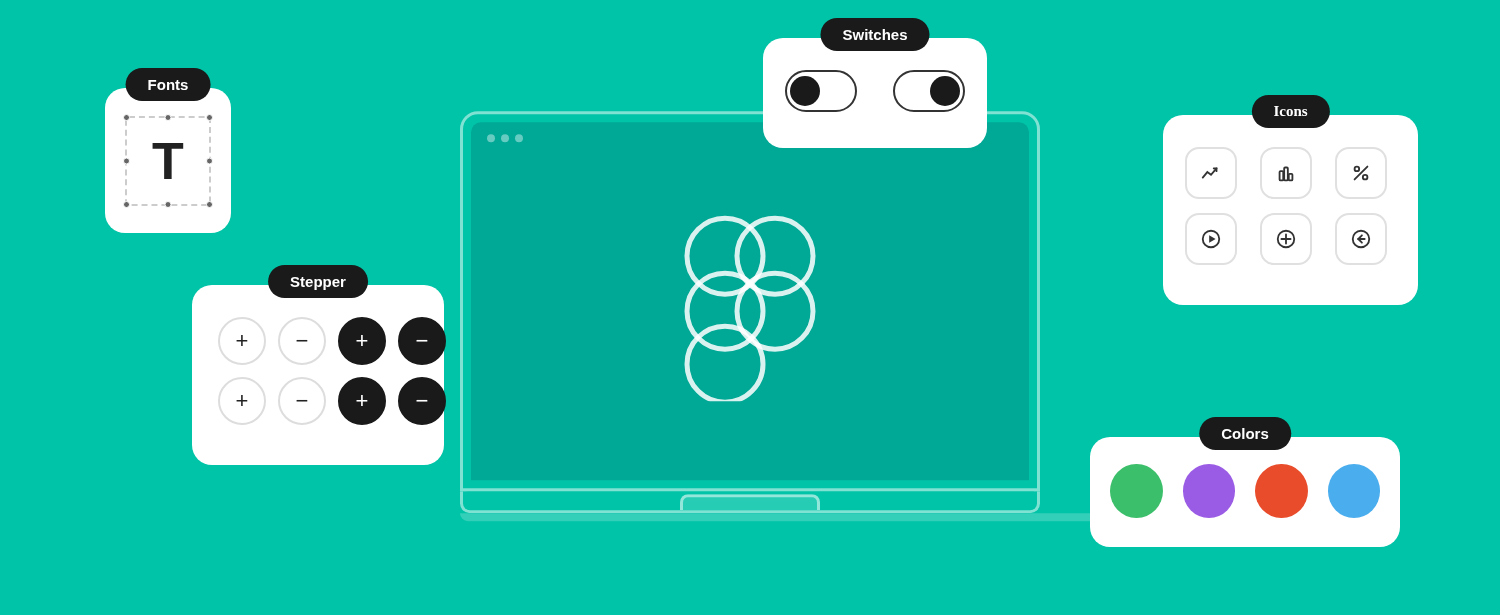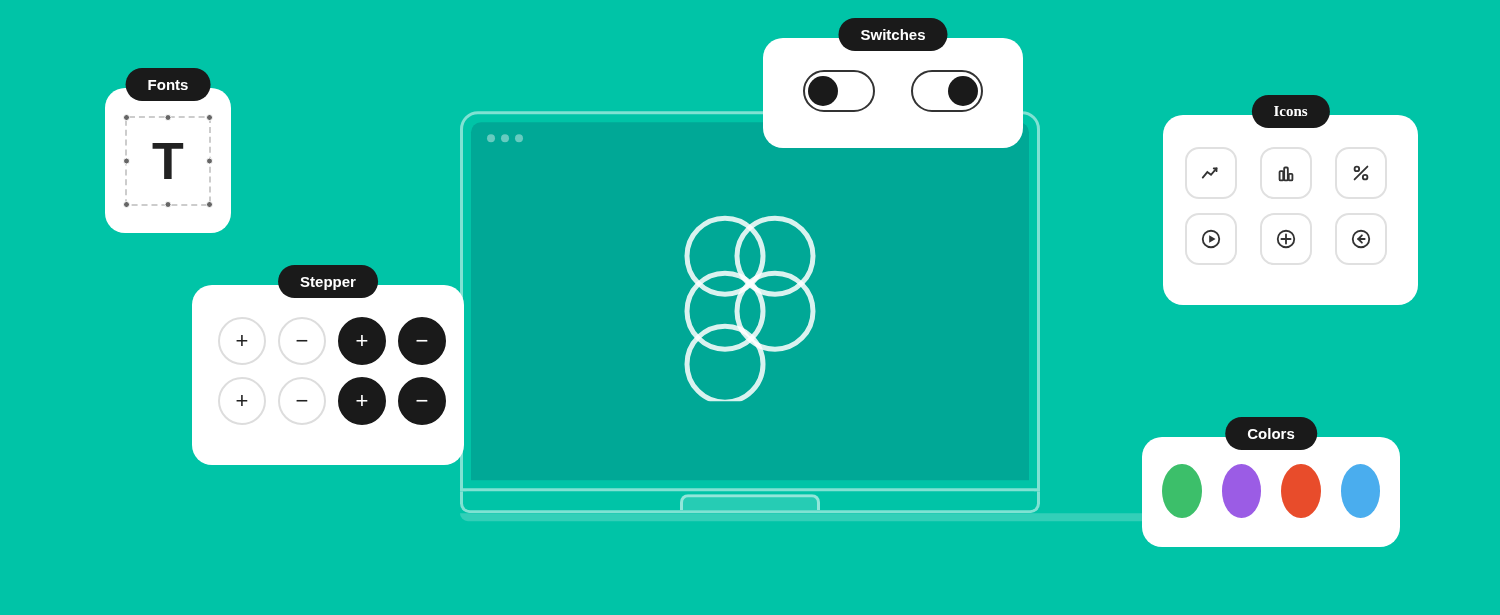--- a/index.html
+++ b/index.html
@@ -146,21 +146,21 @@
     .cd-br { bottom: -4px; right: -4px; }
     .cd-ml { top: 50%; left: -4px; transform: translateY(-50%); }
     .cd-mr { top: 50%; right: -4px; transform: translateY(-50%); }
     .cd-mt { top: -4px; left: 50%; transform: translateX(-50%); }
     .cd-mb { bottom: -4px; left: 50%; transform: translateX(-50%); }
 
     
     .stepper-card {
       left: 192px;
       top: 285px;
-      width: 272px;
+      width: 252px;
       height: 180px;
       padding: 28px 26px 20px;
     }
     .stepper-grid {
       display: grid;
       grid-template-columns: repeat(4, 1fr);
       gap: 12px;
       margin-top: 4px;
     }
     .stepper-btn {
@@ -178,21 +178,21 @@
     .stepper-btn.filled {
       background: #1a1a1a;
       border-color: #1a1a1a;
       color: #fff;
     }
 
     
     .switches-card {
       left: 763px;
       top: 38px;
-      width: 260px;
+      width: 224px;
       height: 110px;
       display: flex;
       align-items: center;
       justify-content: center;
       gap: 36px;
       padding-top: 16px;
     }
     .switch-track {
       width: 72px; height: 42px;
       border-radius: 22px;
@@ -235,21 +235,21 @@
       align-items: center;
       justify-content: center;
       font-size: 20px;
       color: #333;
     }
 
     
     .colors-card {
       right: 100px;
       bottom: 68px;
-      width: 258px;
+      width: 310px;
       height: 110px;
       display: flex;
       align-items: center;
       justify-content: center;
       gap: 20px;
       padding-top: 18px;
     }
     .color-dot {
       width: 54px; height: 54px;
       border-radius: 50%;

